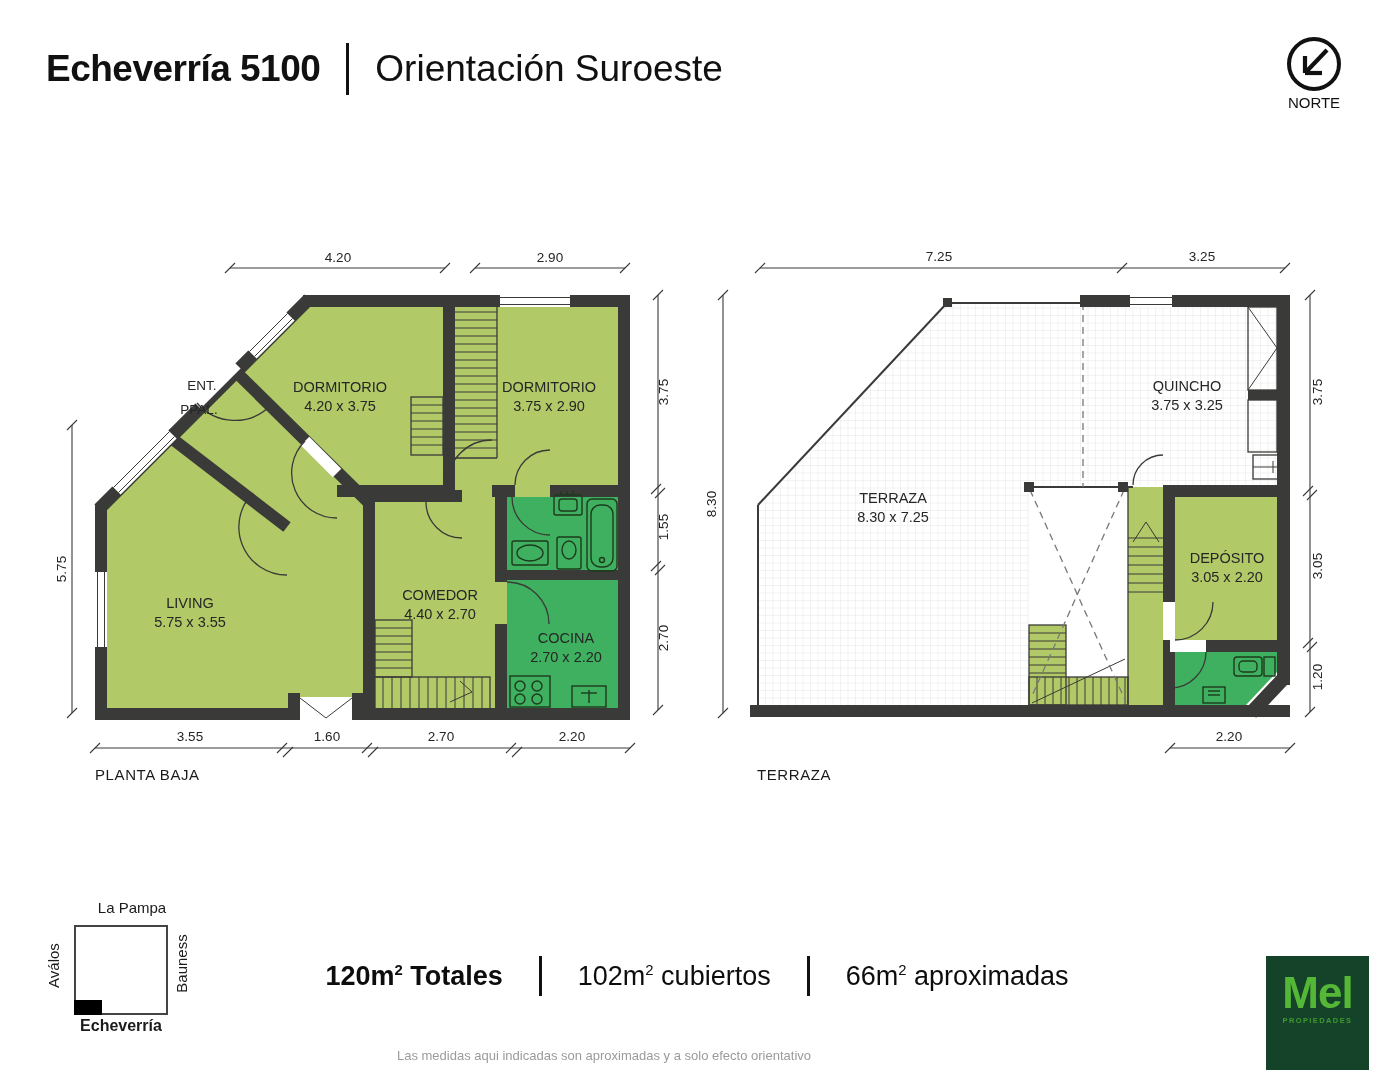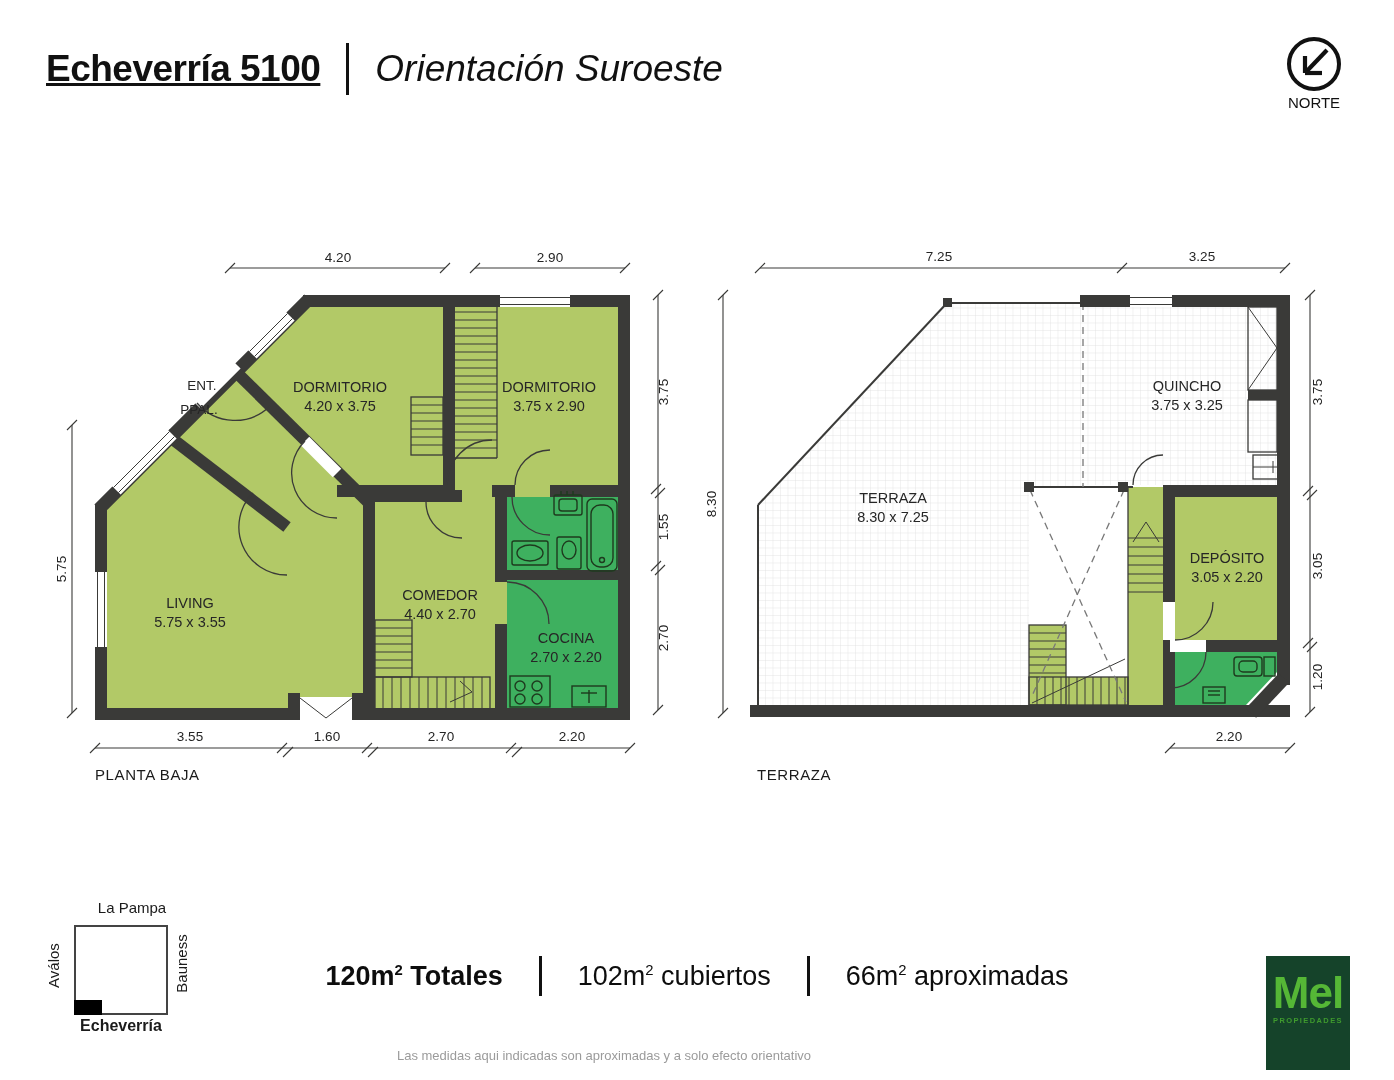--- a/index.html
+++ b/index.html
@@ -3,23 +3,23 @@
 <meta charset="utf-8">
 <style>
   html,body{margin:0;padding:0;background:#fff;}
   .page{
     position:relative;width:1394px;height:1080px;background:#ffffff;
     outline:1px solid #d8d8d8;overflow:hidden;
     font-family:"Liberation Sans","DejaVu Sans",sans-serif;color:#111;
   }
   
   .hdr{position:absolute;left:46px;top:40px;display:flex;align-items:center;height:58px;}
-  .hdr .addr{font-size:37px;font-weight:bold;letter-spacing:-0.5px;text-decoration:underline;}
+  .hdr .addr{font-size:37px;font-weight:bold;letter-spacing:-0.5px;}
   .hdr .sep{width:3px;height:52px;background:#111;margin:0 26px;}
-  .hdr .orient{font-size:37px;font-weight:400;font-style:italic;}
+  .hdr .orient{font-size:37px;font-weight:400;}
   
   .compass{position:absolute;left:1272px;top:26px;width:92px;height:92px;}
   
   .plan{position:absolute;}
   svg text{font-family:"Liberation Sans","DejaVu Sans",sans-serif;}
   .rlabel{font-size:14.5px;fill:#262626;text-anchor:middle;}
   .rlabel-sm{font-size:13.5px;fill:#262626;text-anchor:middle;}
   .dim{font-size:13.5px;fill:#242424;text-anchor:middle;}
   .plabel{font-size:15px;fill:#1b1b1b;letter-spacing:0.6px;}
   .wall{fill:var(--c-wall,#3a3a38);}
@@ -40,21 +40,21 @@
   .map-left{position:absolute;left:-22px;top:62px;width:90px;text-align:center;transform:rotate(-90deg);}
   .map-right{position:absolute;left:106px;top:60px;width:90px;text-align:center;transform:rotate(-90deg);}
   
   .summary{position:absolute;left:0;top:956px;width:1394px;display:flex;justify-content:center;align-items:center;gap:36px;font-size:27px;color:#0d0d0d;}
   .summary .part{white-space:nowrap;}
   .summary .bold{font-weight:bold;}
   .summary sup{font-size:0.55em;vertical-align:super;line-height:0;}
   .vsep{width:3px;height:40px;background:#111;}
   .disclaimer{position:absolute;left:0;top:1048px;width:1208px;text-align:center;font-size:13px;color:var(--c-disclaimer-gray,#9b9b9b);}
   
-  .logo{position:absolute;left:1266px;top:956px;width:84px;height:114px;background:var(--c-logo-bg,#15432a);
+  .logo{position:absolute;left:1266px;top:956px;width:103px;height:114px;background:var(--c-logo-bg,#15432a);
         display:flex;flex-direction:column;align-items:center;justify-content:flex-start;}
   .logo .name{color:var(--c-logo-text,#55b736);font-weight:bold;font-size:44px;line-height:1.05;margin-top:14px;letter-spacing:-1px;}
   .logo .sub{color:#3f9a2e;font-size:7.5px;font-weight:bold;letter-spacing:1.4px;margin-top:0px;}
 </style>
 </head>
 <body>
 
 <div class="page">
 
   <div class="hdr">

